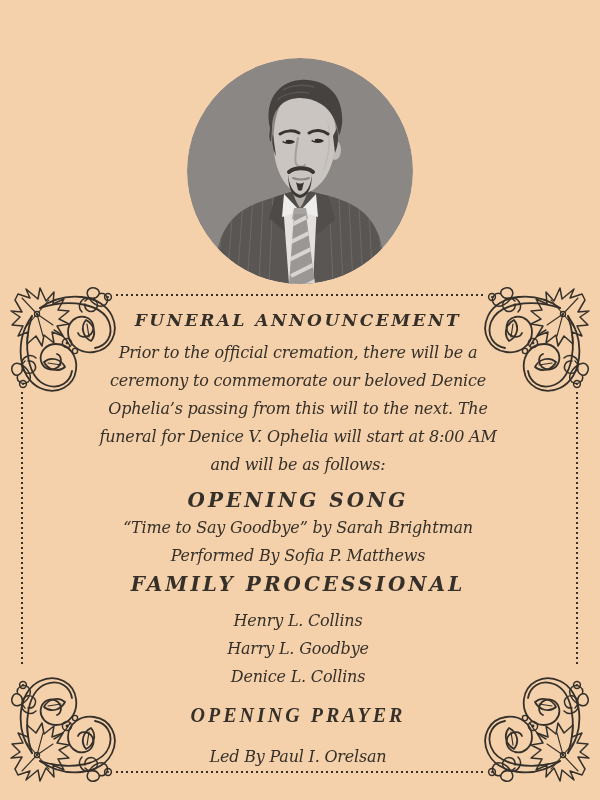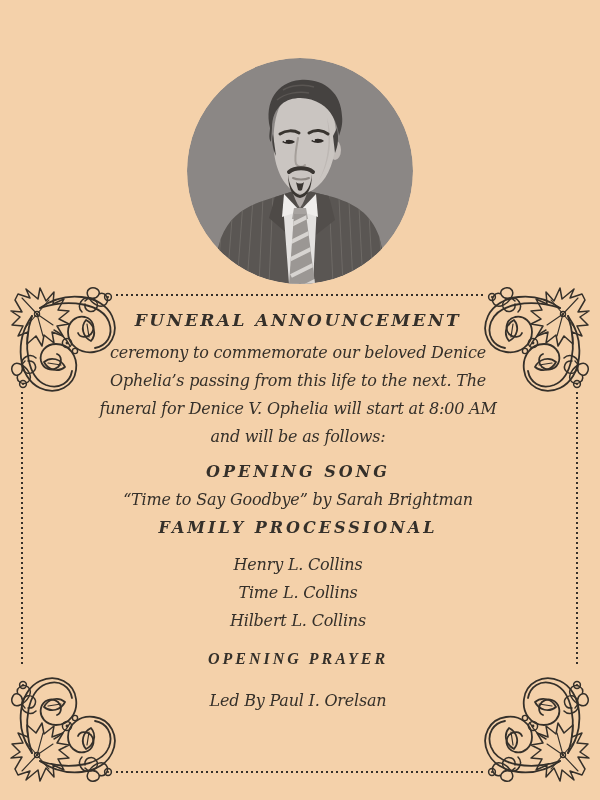--- a/index.html
+++ b/index.html
@@ -52,21 +52,21 @@
     font-style:italic;
     font-size:16px;line-height:28px;
     letter-spacing:-0.2px;
   }
   .title{
     margin-top:10px;
     font-size:17px;font-weight:bold;letter-spacing:2.5px;line-height:28px;
   }
   .intro{margin-top:5px;}
   .heading{
-    font-size:16px;font-weight:bold;letter-spacing:3px;line-height:28px;
+    font-size:20px;font-weight:bold;letter-spacing:3px;line-height:28px;
   }
   .h-song{margin-top:7px;}
   .h-family{}
   .h-prayer{margin-top:10px;font-family:Liberation Serif, serif;}
   .lines-family{margin-top:9px;text-align:center;}
   .lines-prayer{margin-top:14px;}
   .line{line-height:28px;}
 </style>
 </head>
 <body>
@@ -204,37 +204,39 @@
   <div class="corner br">
     <svg viewBox="0 0 125 125">
         <use href="#corner-flourish"></use>
       </svg>
   </div>
 
   <div class="content">
     <h1 class="title">FUNERAL ANNOUNCEMENT</h1>
 
     <div class="intro">
+      <div class="line">Prior to the official cremation, there will be a</div>
       <div class="line">ceremony to commemorate our beloved Denice</div>
-      <div class="line">Ophelia’s passing from this life to the next. The</div>
+      <div class="line">Ophelia’s passing from this will to the next. The</div>
       <div class="line">funeral for Denice V. Ophelia will start at 8:00 AM</div>
       <div class="line">and will be as follows:</div>
     </div>
 
     <div>
       <h2 class="heading h-song">OPENING SONG</h2>
       <div class="line">“Time to Say Goodbye” by Sarah Brightman</div>
+      <div class="line">Performed By Sofia P. Matthews</div>
     </div>
 
     <div>
       <h2 class="heading h-family">FAMILY PROCESSIONAL</h2>
       <div class="lines-family">
         <div class="line">Henry L. Collins</div>
-        <div class="line">Time L. Collins</div>
-        <div class="line">Hilbert L. Collins</div>
+        <div class="line">Harry L. Goodbye</div>
+        <div class="line">Denice L. Collins</div>
       </div>
     </div>
 
     <div>
       <h2 class="heading h-prayer">OPENING PRAYER</h2>
       <div class="lines-prayer">
         <div class="line">Led By Paul I. Orelsan</div>
       </div>
     </div>
   </div>

